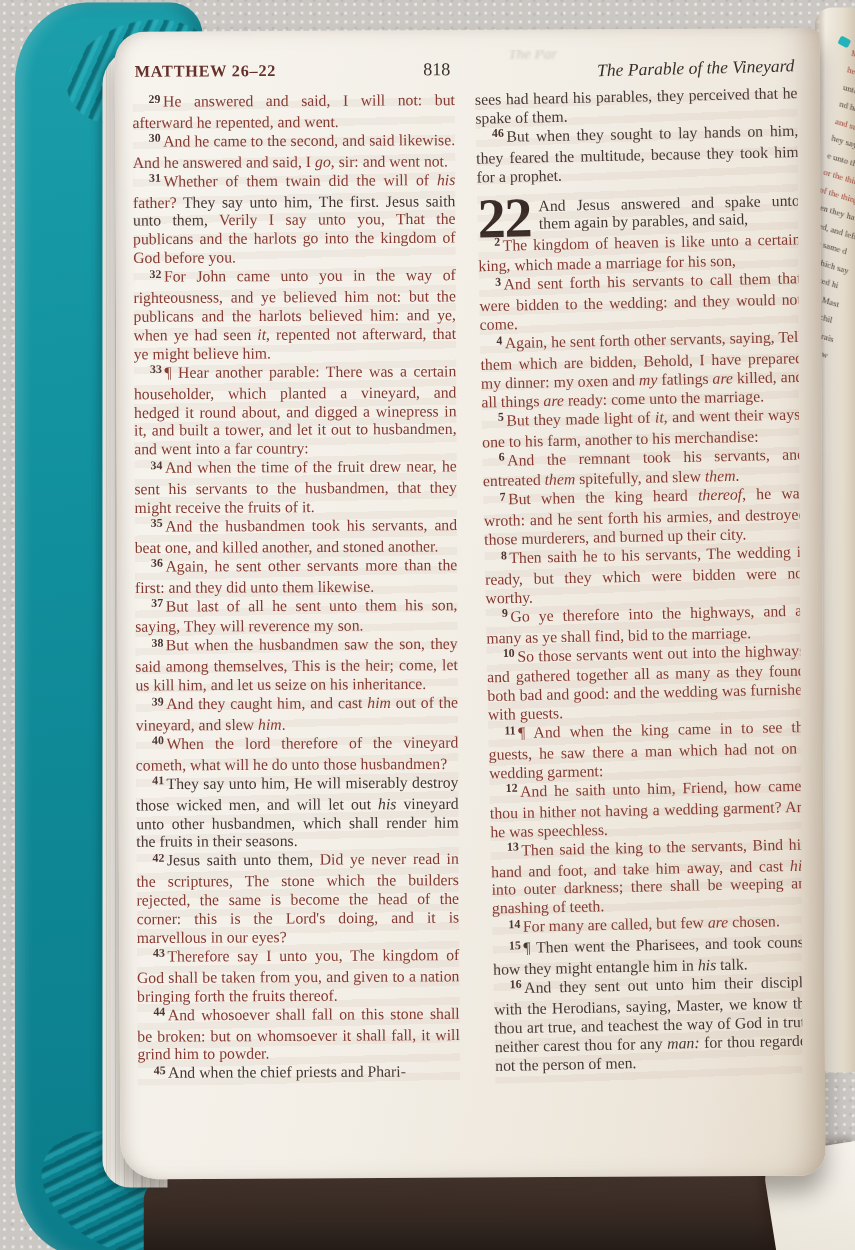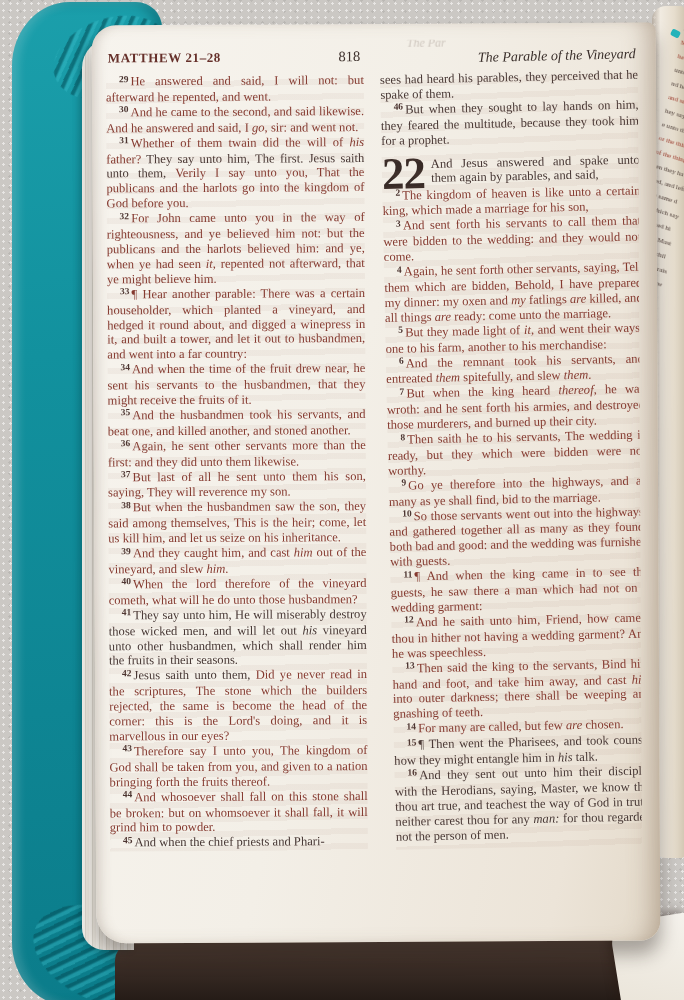--- a/index.html
+++ b/index.html
@@ -109,21 +109,21 @@
       <div class="">Now there w</div>
     </div>
 </div>
 <div class="ribbon-dot"></div>
 <div class="corner-page"></div>
 
 <div class="page">
   <div class="page-inner">
     <div class="page-header">
       <span class="ghost-title">The Par</span>
-      <span class="hdr-book">MATTHEW 21–28</span>
+      <span class="hdr-book">MATTHEW 26–22</span>
       <span class="hdr-page">818</span>
       <span class="hdr-title">The Parable of the Vineyard</span>
     </div>
     <div class="cols">
       <div class="col" id="col-left">
           <p class="verse"><span class="vnum">29</span><span class="red">He answered and said, I will not: but afterward he repented, and went.</span></p>
           <p class="verse"><span class="vnum">30</span><span class="red">And he came to the second, and said likewise. And he answered and said, I </span><span class="red it">go</span><span class="red">, sir: and went not.</span></p>
           <p class="verse"><span class="vnum">31</span><span class="red">Whether of them twain did the will of </span><span class="red it">his</span><span class="red"> father? </span><span class="ink">They say unto him, The first. Jesus saith unto them, </span><span class="red">Verily I say unto you, That the publicans and the harlots go into the kingdom of God before you.</span></p>
           <p class="verse"><span class="vnum">32</span><span class="red">For John came unto you in the way of righteousness, and ye believed him not: but the publicans and the harlots believed him: and ye, when ye had seen </span><span class="red it">it</span><span class="red">, repented not afterward, that ye might believe him.</span></p>
           <p class="verse"><span class="vnum">33</span><span class="red">¶ </span><span class="red">Hear another parable: There was a certain householder, which planted a vineyard, and hedged it round about, and digged a winepress in it, and built a tower, and let it out to husbandmen, and went into a far country:</span></p>

